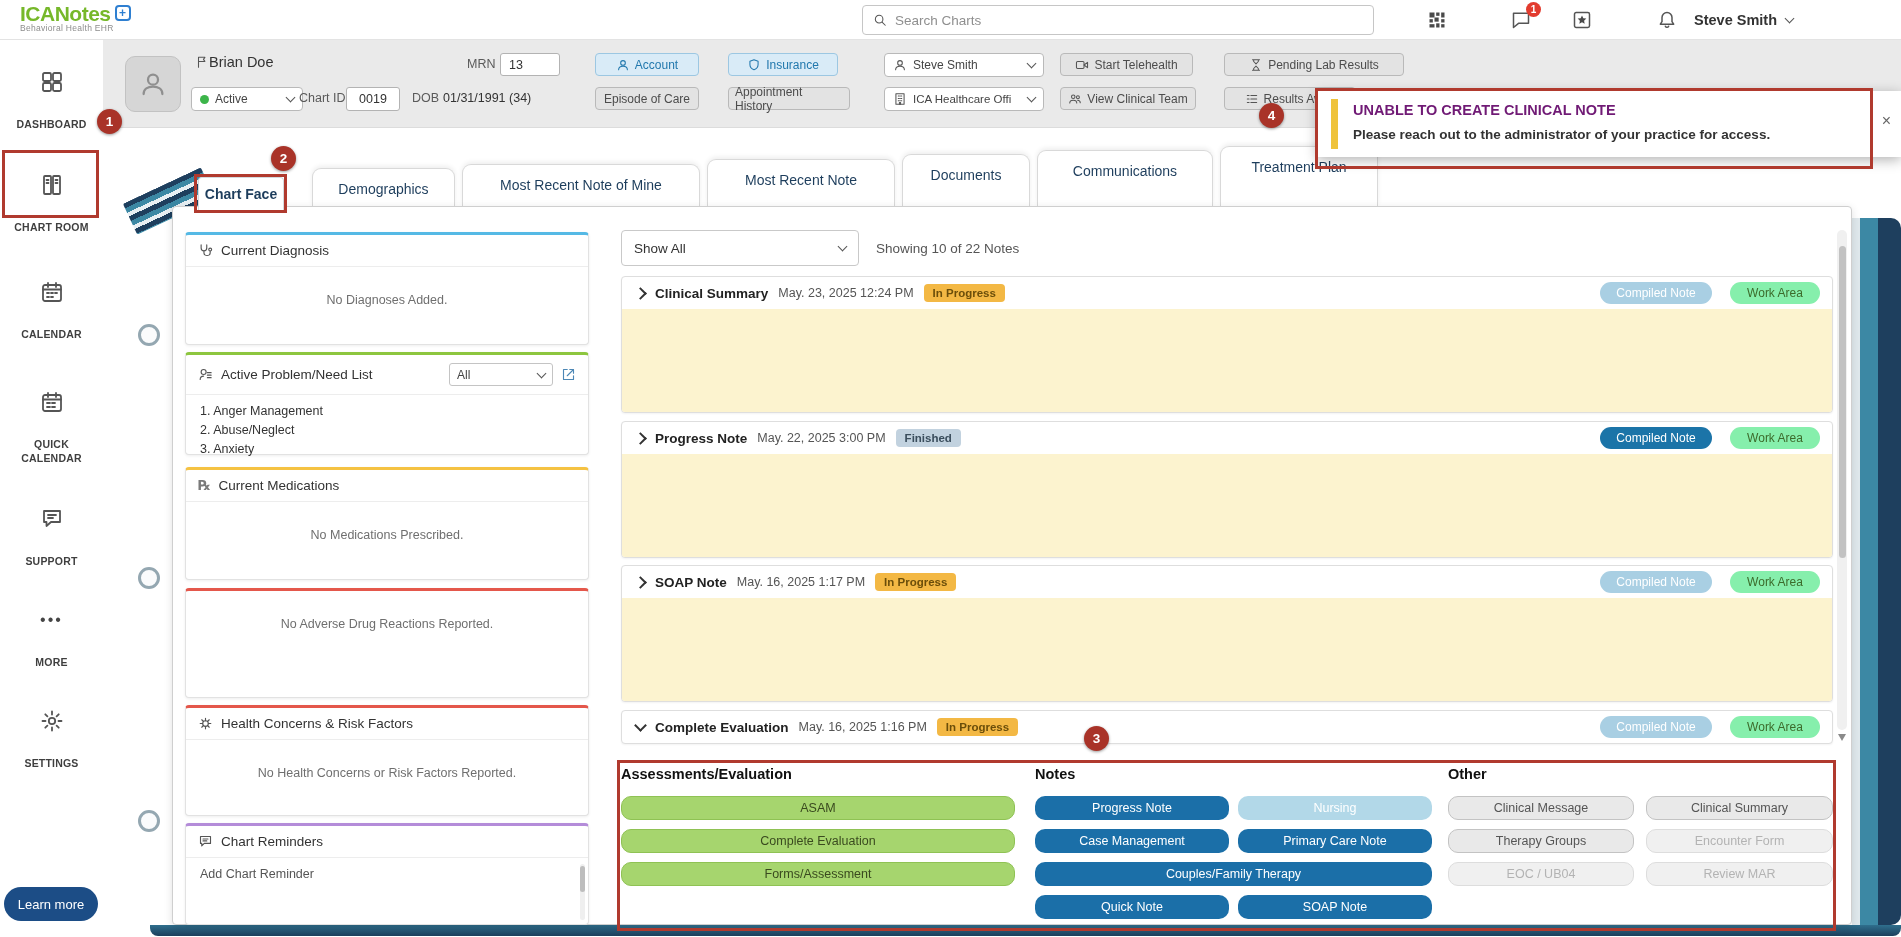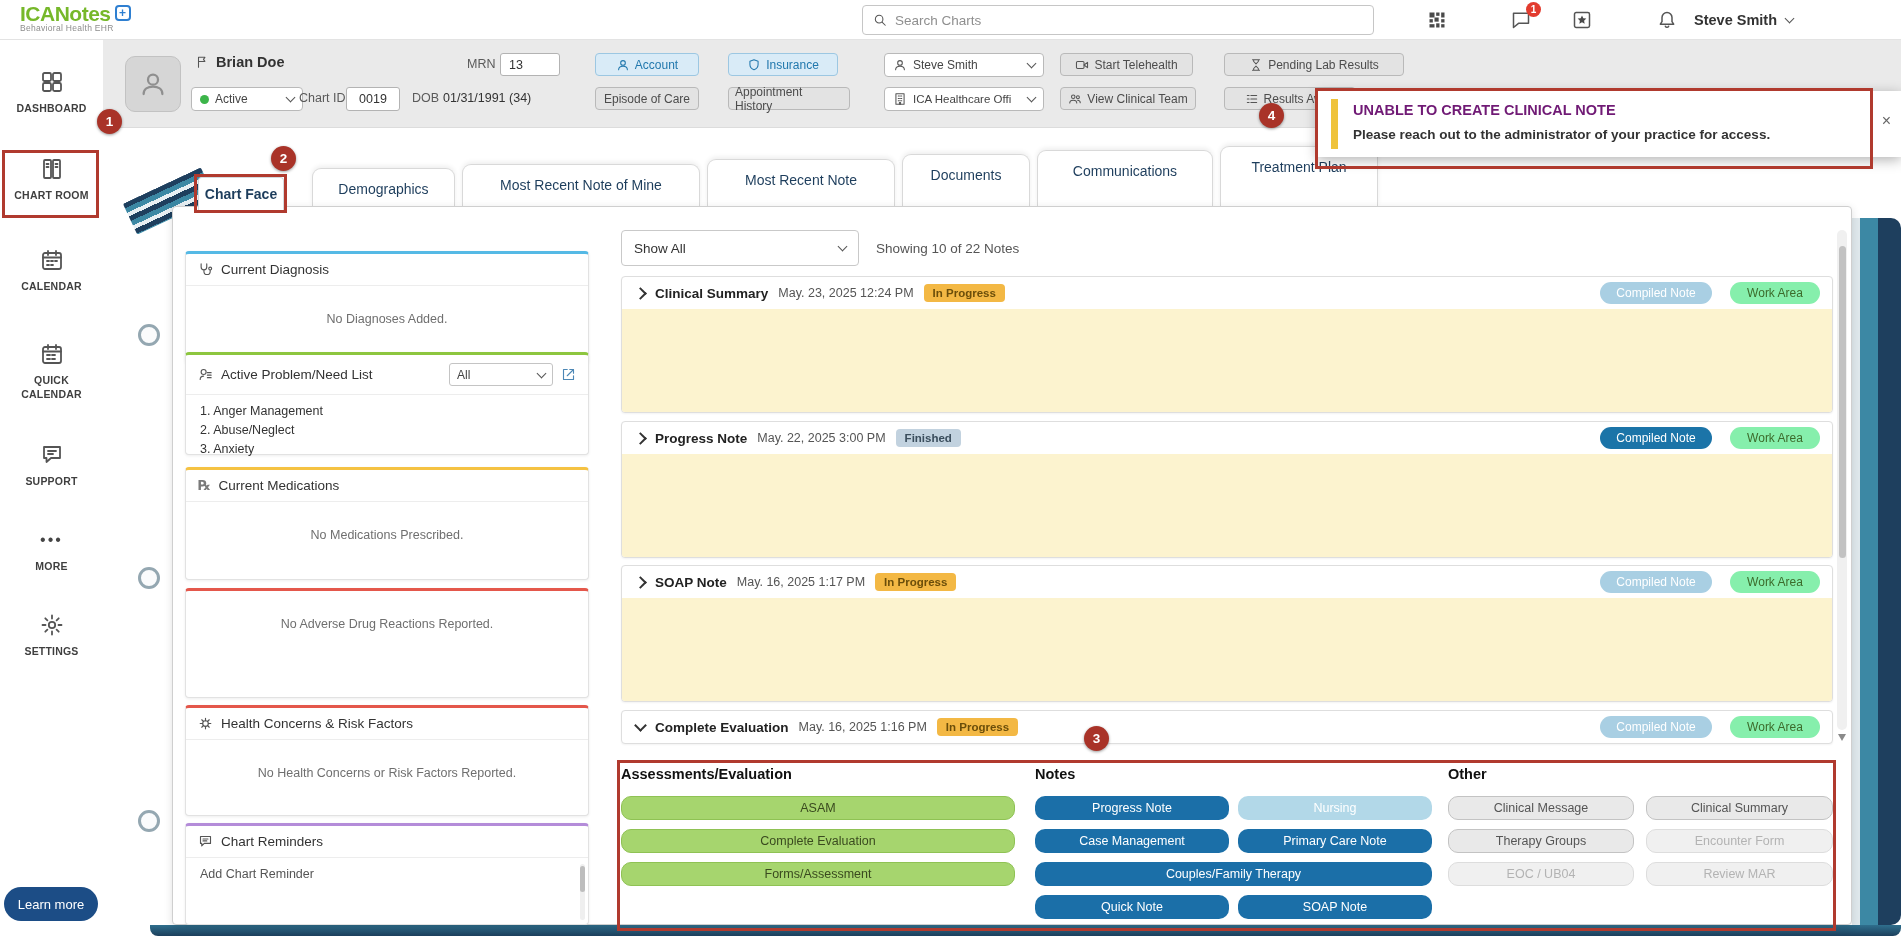--- a/index.html
+++ b/index.html
@@ -21,28 +21,28 @@
 .logo-plus{width:16px;height:16px;border:2px solid #2e7fd1;border-radius:4px;color:#2e7fd1;font-weight:700;font-size:12px;line-height:12px;text-align:center;margin-top:2px}
 .logo-tag{font-size:8.5px;color:#8d8d8d;letter-spacing:.3px;margin-top:-2px}
 .search{position:absolute;left:862px;top:5px;width:512px;height:30px;border:1px solid #c6c6c6;border-radius:4px;display:flex;align-items:center;padding:8px 10px;gap:8px;background:#fff}
 .search input{border:none;outline:none;flex:1;font-size:13.5px;font-family:inherit;color:#333;background:transparent}
 .search input::placeholder{color:#8f8f8f}
 .tbi{position:absolute;top:10px;cursor:pointer}
 .badge{position:absolute;top:-8px;right:-10px;background:#e23b2e;color:#fff;font-size:10px;font-weight:700;min-width:15px;height:15px;border-radius:8px;display:flex;align-items:center;justify-content:center;padding:0 3px}
 .user{position:absolute;left:1694px;top:0;height:40px;display:flex;align-items:center;gap:9px;font-size:14.5px;font-weight:700;color:#333;cursor:pointer}
 
 .sidebar{position:absolute;left:0;top:40px;width:103px;bottom:0;background:#fff;z-index:10;padding-top:30px}
-.side-item{display:flex;flex-direction:column;align-items:center;gap:7px;cursor:pointer}
+.side-item{display:flex;flex-direction:column;align-items:center;gap:23px;cursor:pointer}
 .side-item .lbl{font-size:10.5px;font-weight:700;color:#3f3f3f;text-align:center;line-height:1.35;letter-spacing:.2px}
 .more-dots{font-size:16px;letter-spacing:2px;color:#454545;line-height:24px}
 .learn-more{position:absolute;left:4px;bottom:16px;width:94px;height:34px;border-radius:17px;background:#1c4d86;color:#fff;font-size:13px;display:flex;align-items:center;justify-content:center;cursor:pointer}
 
 .phead{position:absolute;left:103px;top:40px;width:1798px;height:88px;background:#eaeaea;border-bottom:1px solid #dcdcdc;z-index:5}
 .avatar{position:absolute;left:22px;top:16px;width:56px;height:56px;background:#d6d6d6;border:1px solid #c2c2c2;border-radius:10px;display:flex;align-items:center;justify-content:center;cursor:pointer}
-.pname{position:absolute;left:92px;top:14px;display:flex;align-items:center;gap:7px;font-size:14.5px;font-weight:700;color:#333}
+.pname{position:absolute;left:92px;top:14px;display:flex;align-items:center;font-size:14.5px;font-weight:400;color:#333}
 .plabel{font-size:12.5px;color:#5a5a5a}
 .pval{font-size:12.5px;color:#333}
 .pbox{background:#fff;border:1px solid #b3b3b3;border-radius:3px;font-size:12.5px;color:#333;display:flex;align-items:center;padding:0 8px}
 .chip{position:absolute;display:flex;align-items:center;justify-content:center;gap:5px;height:23px;border-radius:4px;font-size:12px;padding:0 6px;cursor:pointer}
 .chip.gray{background:#e3e3e3;border:1px solid #b9b9b9;color:#4c4c4c}
 .chip.blue{background:#d9ebf7;border:1px solid #9cc7e2;color:#2278ad}
 .chip.blue svg{stroke:#2278ad}
 .sel{position:absolute;display:flex;align-items:center;gap:6px;height:24px;background:#fff;border:1px solid #b9b9b9;border-radius:4px;font-size:12px;color:#444;padding:0 8px;cursor:pointer}
 .sel .grow{flex:1;white-space:nowrap;overflow:hidden;text-overflow:ellipsis}
 .dot{width:9px;height:9px;border-radius:50%;background:#3cb54a}
@@ -332,21 +332,21 @@
 <div class="edge-right"></div>
 <div class="edge-bottom"></div>
 <div class="page"></div>
 <div class="chart-face">
     <span>Chart Face</span>
   </div>
 <div class="ring" style="top:324px"></div>
 <div class="ring" style="top:567px"></div>
 <div class="ring" style="top:810px"></div>
 
-<div class="widget" style="top: 232px; height: 113px; border-top-color: rgb(85, 185, 229); margin-top: 19px;">
+<div class="widget" style="top: 232px; height: 113px; border-top-color: rgb(85, 185, 229);">
   <div class="w-head">
     <svg class="wi sv" viewBox="0 0 24 24">
         <path d="M5 3v5a4.5 4.5 0 009 0V3M9.5 12.5V15a5 5 0 0010 0v-2"></path>
         <circle cx="19.5" cy="10.5" r="2.3"></circle>
       </svg>
     <span class="w-title">Current Diagnosis</span>
   </div>
   <div class="w-empty">No Diagnoses Added.</div>
 </div>
 

